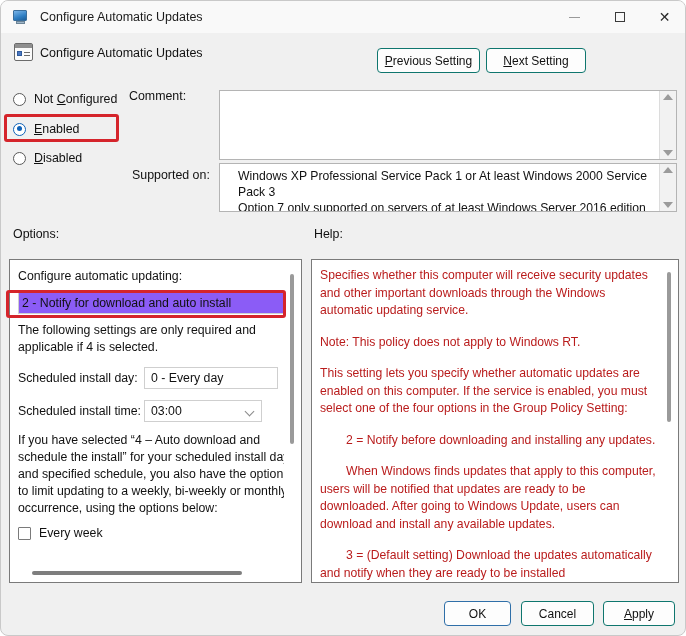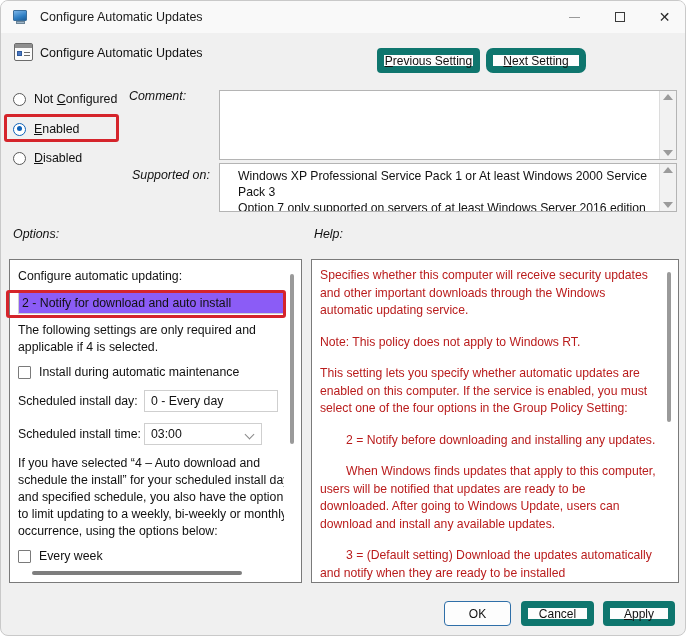--- a/index.html
+++ b/index.html
@@ -102,36 +102,36 @@
     width: 6px; height: 1.4px; background: #6b6b6b;
   }
   .hdr-icon .ln1 { top: 8px; }
   .hdr-icon .ln2 { top: 11px; }
   .hdr-title {
     position: absolute; left: 39px; top: 13px;
     font-size: 12.5px; color: #111;
   }
   .btn {
     background: #fdfdfd;
-    border: 7px solid #0f766e;
+    border: 1px solid #0f766e;
     border-radius: 4px;
     font-family: "Liberation Sans", sans-serif;
     font-size: 12px;
     color: #111;
     cursor: default;
     display: flex; align-items: center; justify-content: center;
   }
   .btn u { text-decoration: underline; }
   #prev-setting-btn {
     position: absolute; left: 376px; top: 47px;
     width: 103px; height: 25px;
   }
   #next-setting-btn {
     position: absolute; left: 485px; top: 47px;
-    width: 100px; height: 25px; border-radius: 7px;
+    width: 100px; height: 25px;
   }
 
   
   .radio-row {
     position: absolute;
     display: flex; align-items: center;
     height: 18px;
   }
   .rad {
     width: 13px; height: 13px; border-radius: 50%;
@@ -160,21 +160,21 @@
     border: 3px solid #d5242b;
     border-radius: 3px;
     pointer-events: none;
   }
   #redbox-enabled { left: 3px; top: 113px; width: 115px; height: 28px; }
   #redbox-dropdown { left: 5px; top: 289px; width: 280px; height: 28px; }
 
   
   .fieldlabel {
     position: absolute;
-    font-size: 12.4px; color: #111; font-style: italic;
+    font-size: 12.4px; color: #111;
   }
   #comment-label { left: 128px; top: 88px; }
   #supported-label { left: 131px; top: 167px; }
 
   .textbox {
     position: absolute;
     background: #ffffff;
     border: 1px solid #b4b4b4;
     display: flex;
   }
@@ -421,24 +421,20 @@
   <div class="fieldlabel" id="help-label">Help:</div>
 
   <div id="options-panel">
     <div id="options-inner">
       <div class="opt-text" id="opt-config-label">Configure automatic updating:</div>
       <div id="opt-select">
         <span>2 - Notify for download and auto install</span>
       </div>
       <div class="opt-text" id="opt-note">The following settings are only required and applicable if 4 is selected.</div>
 
-      <div class="cb-row">
-        <div class="cb"></div>
-        <div class="lbl">Install during automatic maintenance</div>
-      </div>
 
       <div class="sched-row">
         <div class="lbl">Scheduled install day:</div>
         <div class="combo" id="sched-day-combo">
           <span>0 - Every day</span>
         </div>
       </div>
 
       <div class="sched-row">
         <div class="lbl">Scheduled install time:</div>

